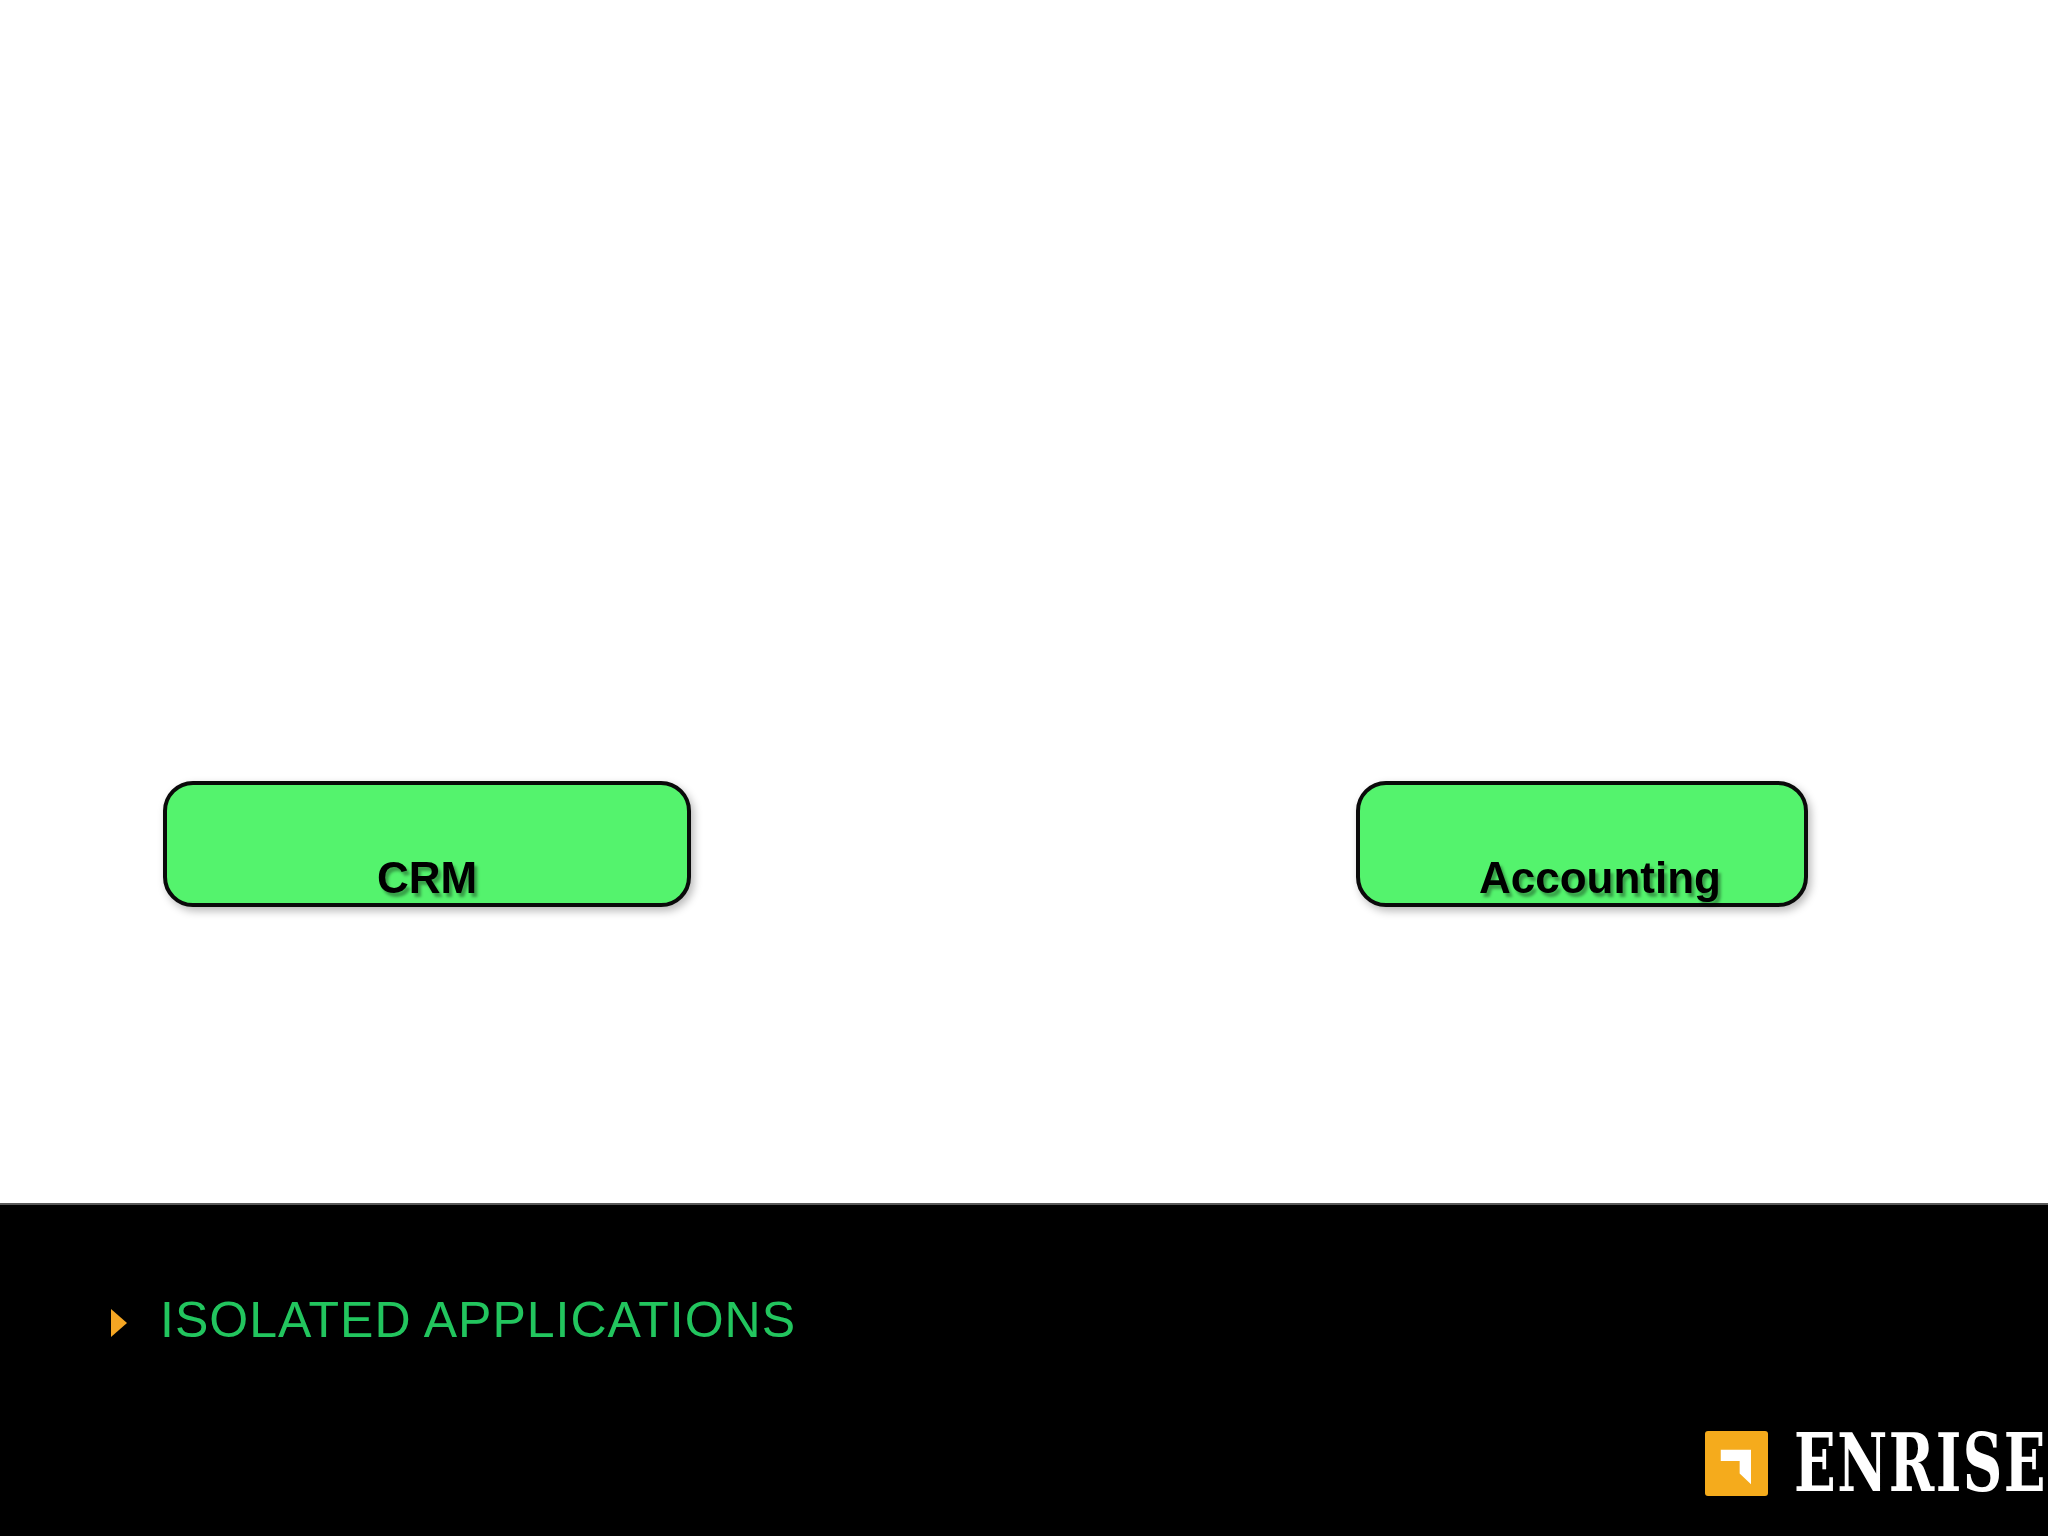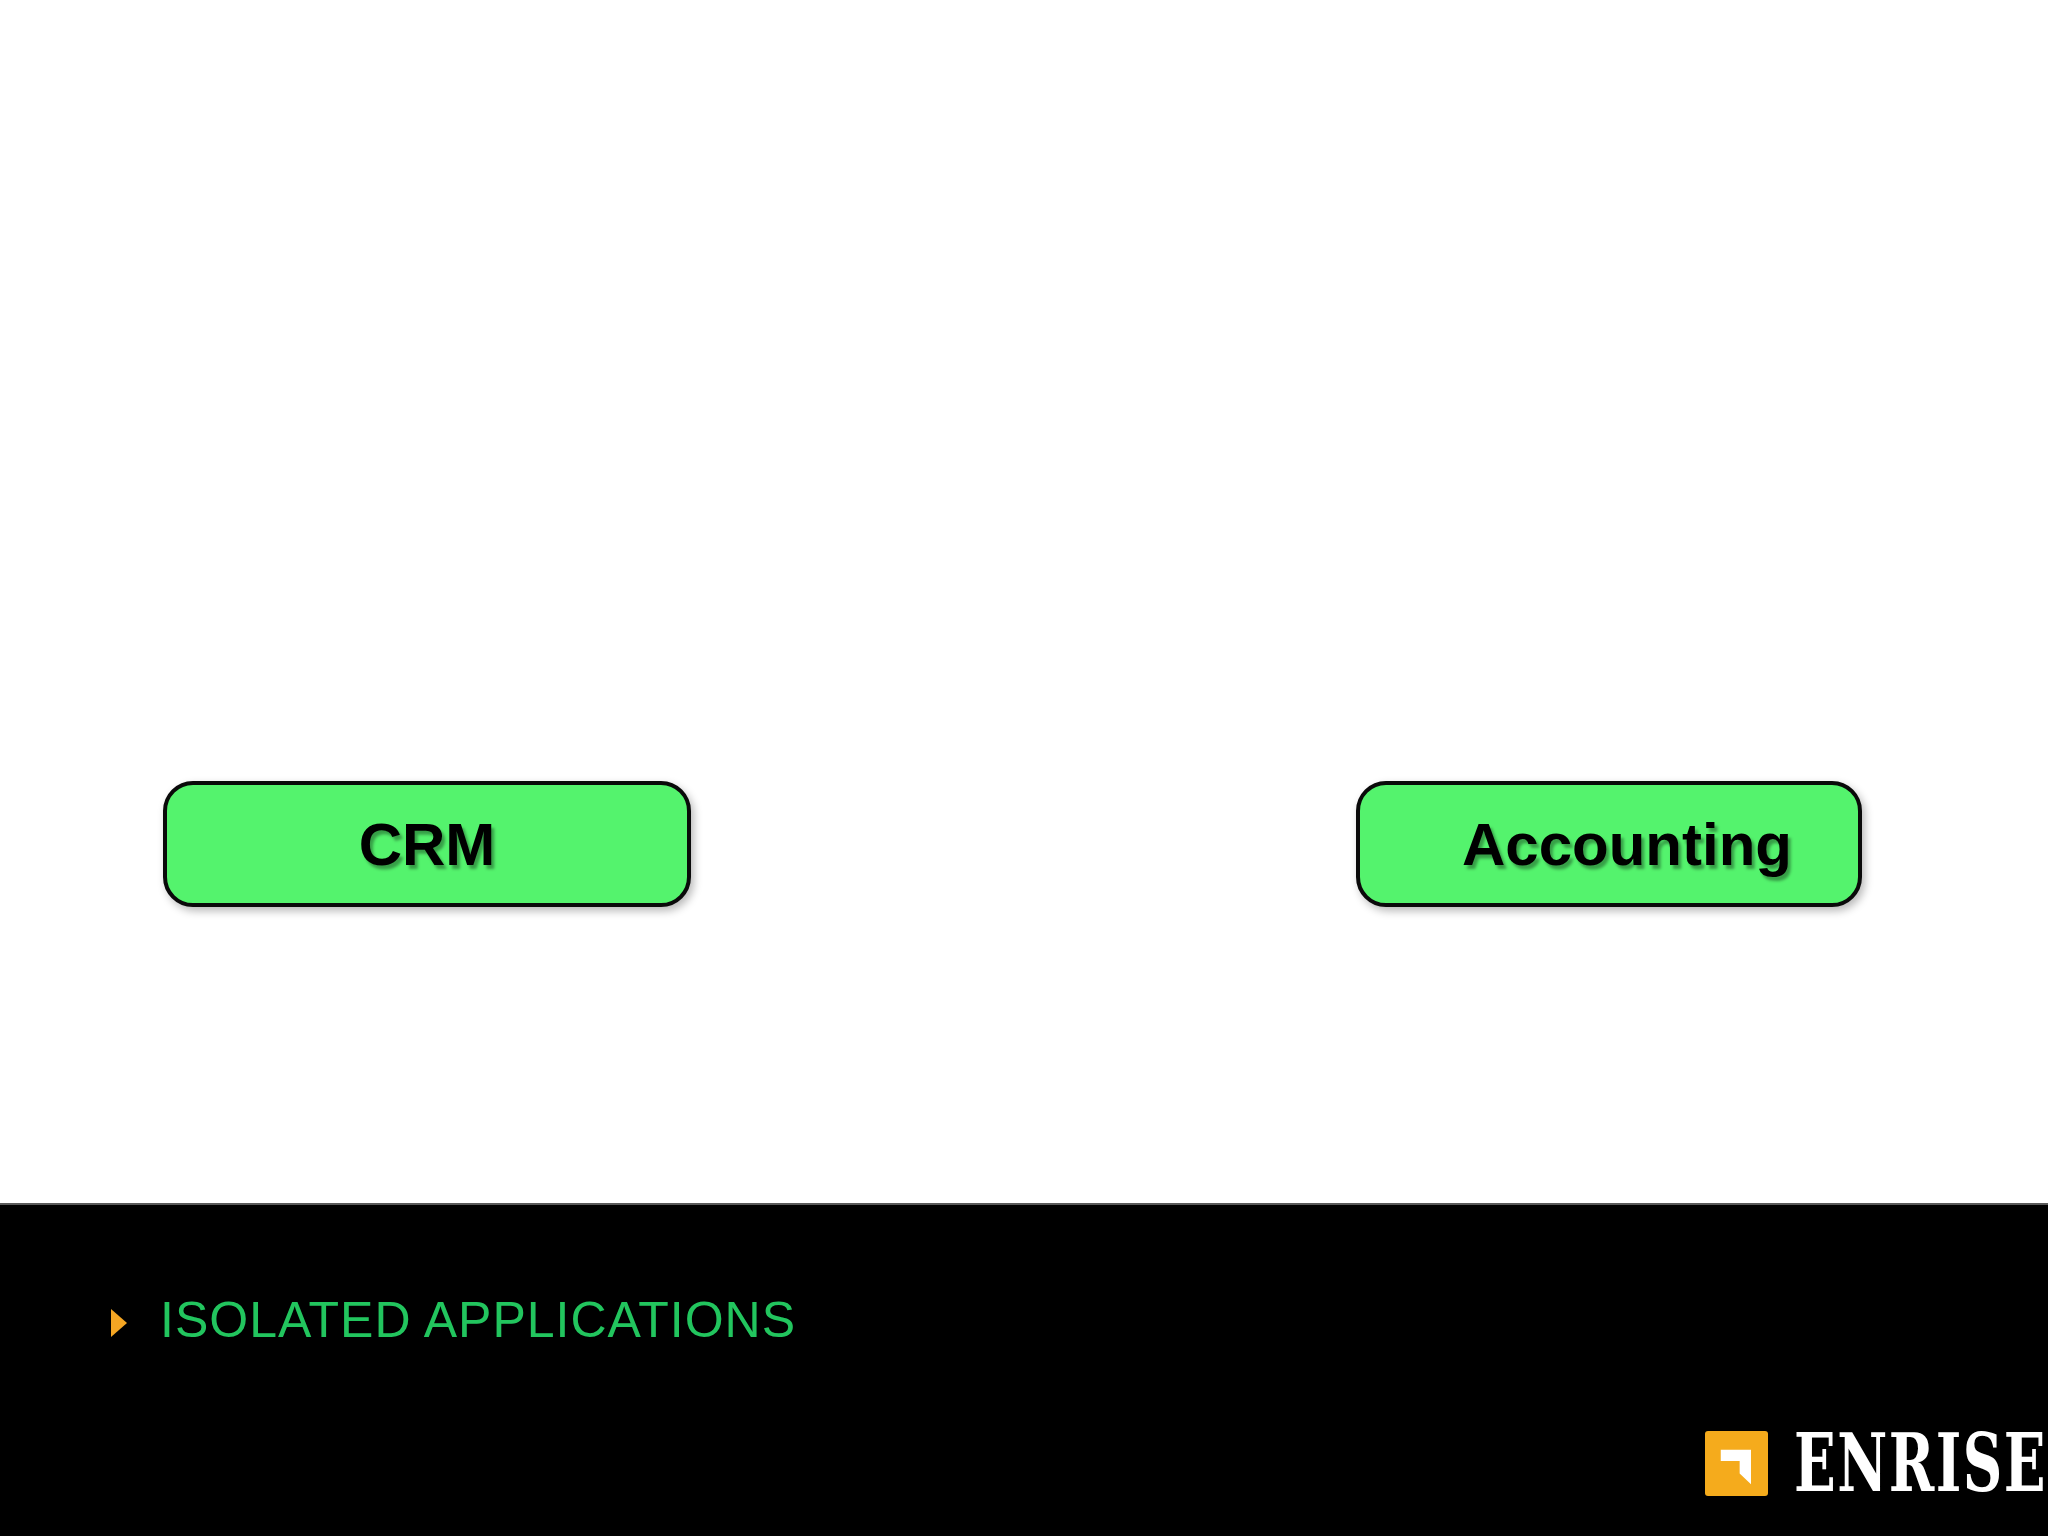--- a/index.html
+++ b/index.html
@@ -29,28 +29,28 @@
   .slide-number{color:#F2B411;font-weight:normal;}
   
   .content-area{
     position:absolute;left:0;top:252px;width:2048px;height:951px;background:#ffffff;
   }
   .app-box{
     position:absolute;
     background:#54F36D;
     border:4px solid #0a0a0a;
     border-radius:30px;
-    display:flex;align-items:center;justify-content:center;
-    font-size:60px;font-weight:bold;color:#000000;
+    display:flex;align-items:flex-end;justify-content:center;
+    font-size:44px;font-weight:bold;color:#000000;
     text-shadow:3px 4px 3px rgba(0,0,0,0.35);
     box-shadow:3px 4px 9px rgba(0,0,0,0.28);
     box-sizing:border-box;
   }
   .box-crm{left:163px;top:529px;width:528px;height:126px;}
-  .box-accounting{left:1356px;top:529px;width:506px;height:126px;padding-left:36px;}
+  .box-accounting{left:1356px;top:529px;width:452px;height:126px;padding-left:36px;}
   .box-erp{left:771px;top:994px;width:529px;height:126px;}
   
   .footer-bar{
     position:absolute;left:0;top:1203px;width:2048px;height:333px;
     background:#000000;border-top:2px solid #5a5a5a;
   }
   .bullet-triangle{
     position:absolute;left:111px;top:104px;
     width:0;height:0;
     border-top:14px solid transparent;

